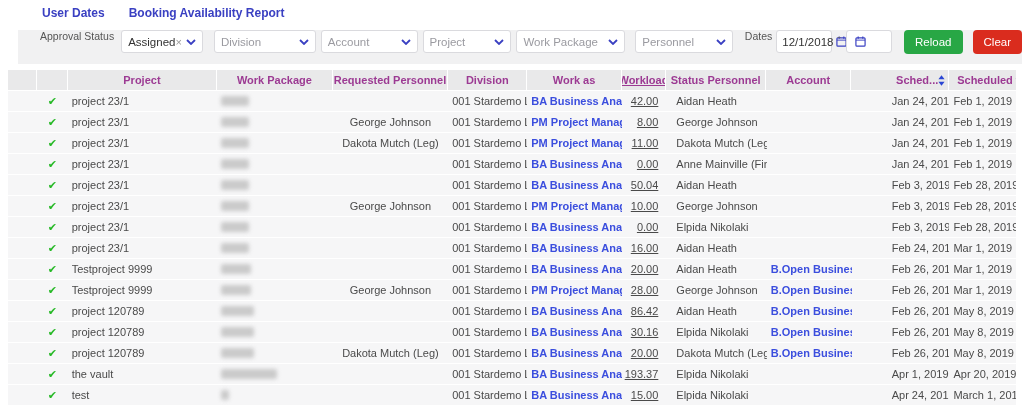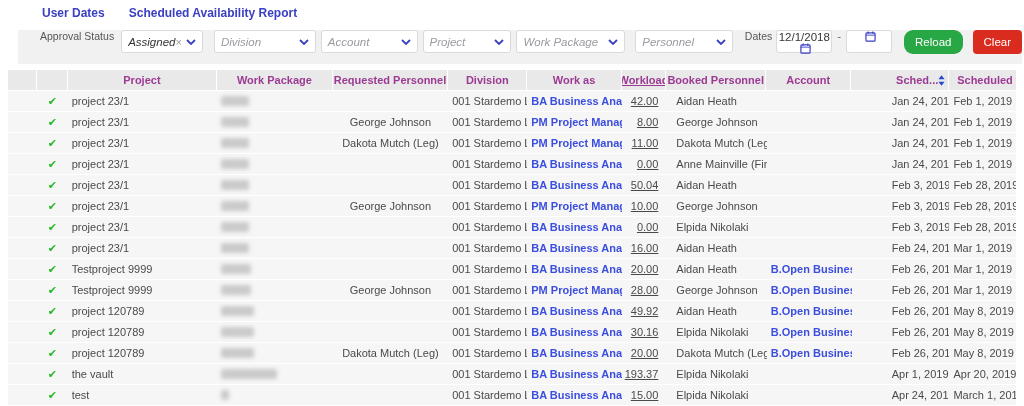--- a/index.html
+++ b/index.html
@@ -11,29 +11,29 @@
   .title { color: #a21a9e; font-size: 17px; font-weight: 600; letter-spacing: .2px; }
   .navlink { color: #3a40c2; font-size: 12px; font-weight: 700; margin-left: 24px; cursor: pointer; white-space: nowrap; }
 
   
   .filterbar { margin: 2px 2px 0 18px; height: 34px; background: #f1f1f2;
     display: flex; align-items: flex-start; font-size: 11.5px; }
   .flabel { color: #555; font-size: 10.5px; margin: 0 7px 0 20px; white-space: nowrap; }
   .select { background: #fff; border: 1px solid #dadade; border-radius: 3px; height: 23px;
     display: flex; align-items: center; padding: 0 6px; color: #333; cursor: pointer; }
   .select .ph { color: #9a9aa0; }
-  .select .grow { flex: 1; font-style: italic; }
+  .select .grow { flex: 1; }
   .clear-x { color: #999; font-size: 11px; margin-right: 4px; cursor: pointer; }
   .chev { display: flex; align-items: center; }
   .dateinput { background: #fff; border: 1px solid #dadade; border-radius: 3px; height: 23px;
-    display: flex; align-items: center; padding: 0 5px; color: #333; flex-direction: column; }
+    display: flex; align-items: center; padding: 0 5px; color: #333; }
   .dash { color: #666; margin: 0 5px; }
   .btn { height: 24px; border: none; border-radius: 4px; color: #fff; font-size: 11.5px;
     padding: 0 11px; cursor: pointer; font-family: inherit; }
-  .btn-green { background: #28a745; margin-left: 12px; border-radius: 9px; }
+  .btn-green { background: #28a745; margin-left: 12px; }
   .btn-red { background: #da2c1e; margin-left: 10px; }
 
   
   .table { margin: 6px 8px 0 8px; font-size: 11px; color: #4a4a4a; }
   .tr { display: flex; height: 21px; align-items: stretch; background: #f6f6f7; border-bottom: 1px solid #fff; }
   .thead { background: #e9e9ea; color: #9c3a93; font-weight: 600; }
   .th, .td { display: flex; align-items: center; justify-content: center; overflow: hidden; white-space: nowrap; }
   .th { border-right: 1px solid #fff; }
   .left   { justify-content: flex-start; }
   .right  { justify-content: flex-end; }
@@ -49,21 +49,21 @@
     filter: blur(2px); opacity: .8; }
   .th.c10 { justify-content: space-between; padding: 0 3px 0 9px; }
   .th.c11 { justify-content: space-between; padding: 0 2px 0 8px; }
   .icon { display: flex; align-items: center; }
 </style>
 </head>
 <body>
 
 <div class="topbar">
   <span class="navlink">User Dates</span>
-  <span class="navlink">Scheduled Availability Report</span>
+  <span class="navlink">Booking Availability Report</span>
 </div>
 
 <div class="filterbar">
   <span class="flabel" style="margin-left:22px">Approval Status</span>
 
   <div class="select" style="width:84px">
     <span class="grow">Assigned</span>
     <span class="clear-x">×</span>
     <span class="chev icon">
       <svg width="10" height="6" viewBox="0 0 10 6">
@@ -152,21 +152,21 @@
 <div class="table">
   <div class="tr thead">
     <div class="th c0"></div>
     <div class="th c1"></div>
     <div class="th c2">Project</div>
     <div class="th c3">Work Package</div>
     <div class="th c4">Requested Personnel</div>
     <div class="th c5">Division</div>
     <div class="th c6">Work as</div>
     <div class="th c7">Workload</div>
-    <div class="th c8">Booked Personnel</div>
+    <div class="th c8">Status Personnel</div>
     <div class="th c9">Account</div>
     <div class="th c10">
       <span>Sched...</span>
       <span class="icon">
         <svg width="7" height="11" viewBox="0 0 8 12">
             <path d="M4 0 L7.5 4.5 H0.5 Z" fill="#2a46d4"></path>
             <path d="M0.5 7.5 H7.5 L4 12 Z" fill="#2a46d4"></path>
           </svg>
       </span>
     </div>
@@ -371,21 +371,21 @@
     <div class="td c1">
       <span class="check">✔</span>
     </div>
     <div class="td c2 left">project 120789</div>
     <div class="td c3 left">
       <span class="redact" style="width: 33px;"></span>
     </div>
     <div class="td c4"></div>
     <div class="td c5 left">001 Stardemo Ltd 2</div>
     <div class="td c6 left link">BA Business Analyst</div>
-    <div class="td c7 right">49.92</div>
+    <div class="td c7 right">86.42</div>
     <div class="td c8 left">Aidan Heath</div>
     <div class="td c9 left link">B.Open Business Ope...</div>
     <div class="td c10 left">Feb 26, 2019</div>
     <div class="td c11 left">May 8, 2019</div>
   </div>
 
   <div class="tr">
     <div class="td c0"></div>
     <div class="td c1">
       <span class="check">✔</span>

